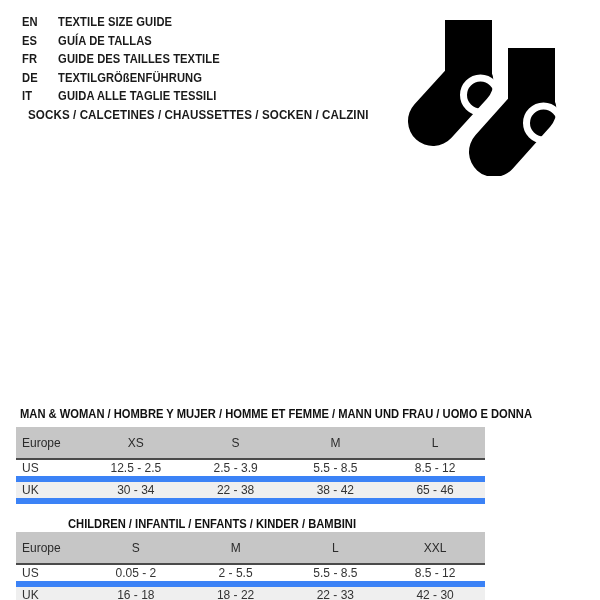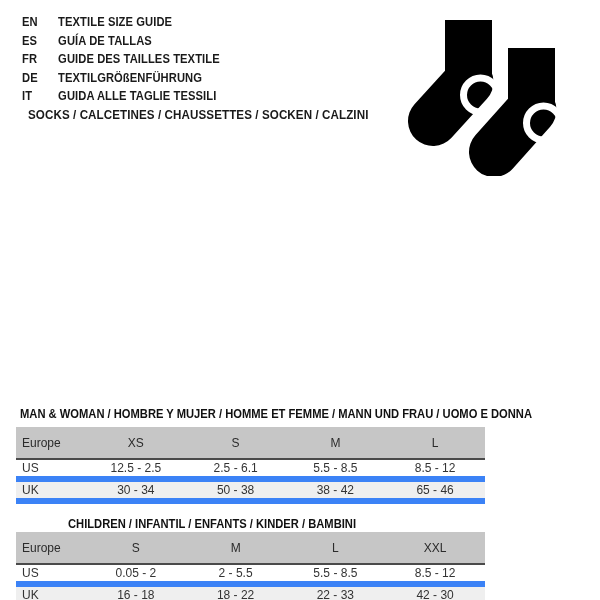--- a/index.html
+++ b/index.html
@@ -110,28 +110,28 @@
   <div class="t-row t-header">
     <span class="cell-label">Europe</span>
     <span class="cell-val">XS</span>
     <span class="cell-val">S</span>
     <span class="cell-val">M</span>
     <span class="cell-val">L</span>
   </div>
   <div class="t-row">
     <span class="cell-label">US</span>
     <span class="cell-val">12.5 - 2.5</span>
-    <span class="cell-val">2.5 - 6.1</span>
+    <span class="cell-val">2.5 - 3.9</span>
     <span class="cell-val">5.5 - 8.5</span>
     <span class="cell-val">8.5 - 12</span>
   </div>
   <div class="t-row t-alt">
     <span class="cell-label">UK</span>
     <span class="cell-val">30 - 34</span>
-    <span class="cell-val">50 - 38</span>
+    <span class="cell-val">22 - 38</span>
     <span class="cell-val">38 - 42</span>
     <span class="cell-val">65 - 46</span>
   </div>
 </div>
 
 <div class="table-title title-2">
   <span class="cond">CHILDREN / INFANTIL / ENFANTS / KINDER / BAMBINI</span>
 </div>
 <div class="size-table table-2">
   <div class="t-row t-header">

